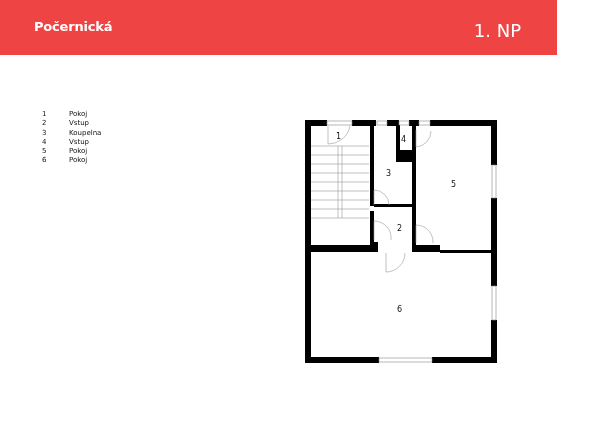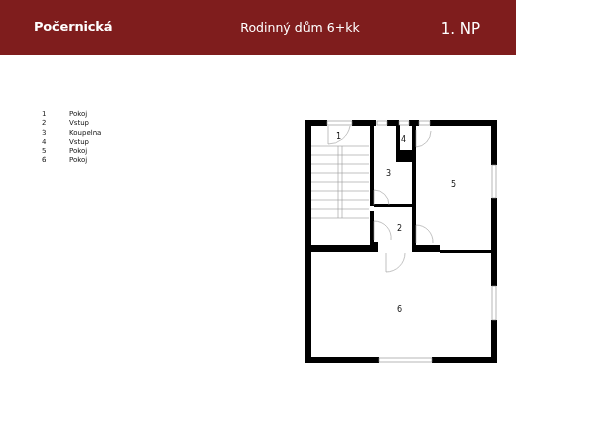--- a/index.html
+++ b/index.html
@@ -1,32 +1,31 @@
 <!DOCTYPE html>
 <html><head>
 <meta charset="utf-8">
 <style>
   html, body { margin:0; padding:0; }
   body { width:600px; height:436px; background:#ffffff; position:relative; overflow:hidden; font-family:"DejaVu Sans","Liberation Sans",sans-serif; }
-  .header { position:absolute; left:0; top:0; width:516px; height:55px; background:#7f1d1d; color:#ffffff; }
+  .header { position:absolute; left:0; top:0; width:557px; height:55px; background:#ef4444; color:#ffffff; }
   .header .title { position:absolute; left:34px; top:19px; font-size:13px; font-weight:bold; letter-spacing:-0.2px; }
   .header .center { position:absolute; left:0; width:600px; top:20px; text-align:center; font-size:12.5px; }
-  .header .floor { position:absolute; right:36px; top:20px; font-size:15px; }
+  .header .floor { position:absolute; right:36px; top:20px; font-size:18px; }
   .legend { position:absolute; left:42px; top:110px; font-size:7px; color:#111; }
   .legend .row { height:9.3px; line-height:9.3px; display:flex; }
   .legend .num { width:27px; }
   .plan { position:absolute; left:0; top:0; }
   .lbl { font-family:"DejaVu Sans","Liberation Sans",sans-serif; font-size:8px; fill:#111; }
 </style>
 </head>
 <body>
 
 <div class="header">
   <div class="title">Počernická</div>
-  <div class="center">Rodinný dům 6+kk</div>
   <div class="floor">1. NP</div>
 </div>
 
 <div class="legend">
   <div class="row">
       <span class="num">1</span>
       <span>Pokoj</span>
     </div>
   <div class="row">
       <span class="num">2</span>

